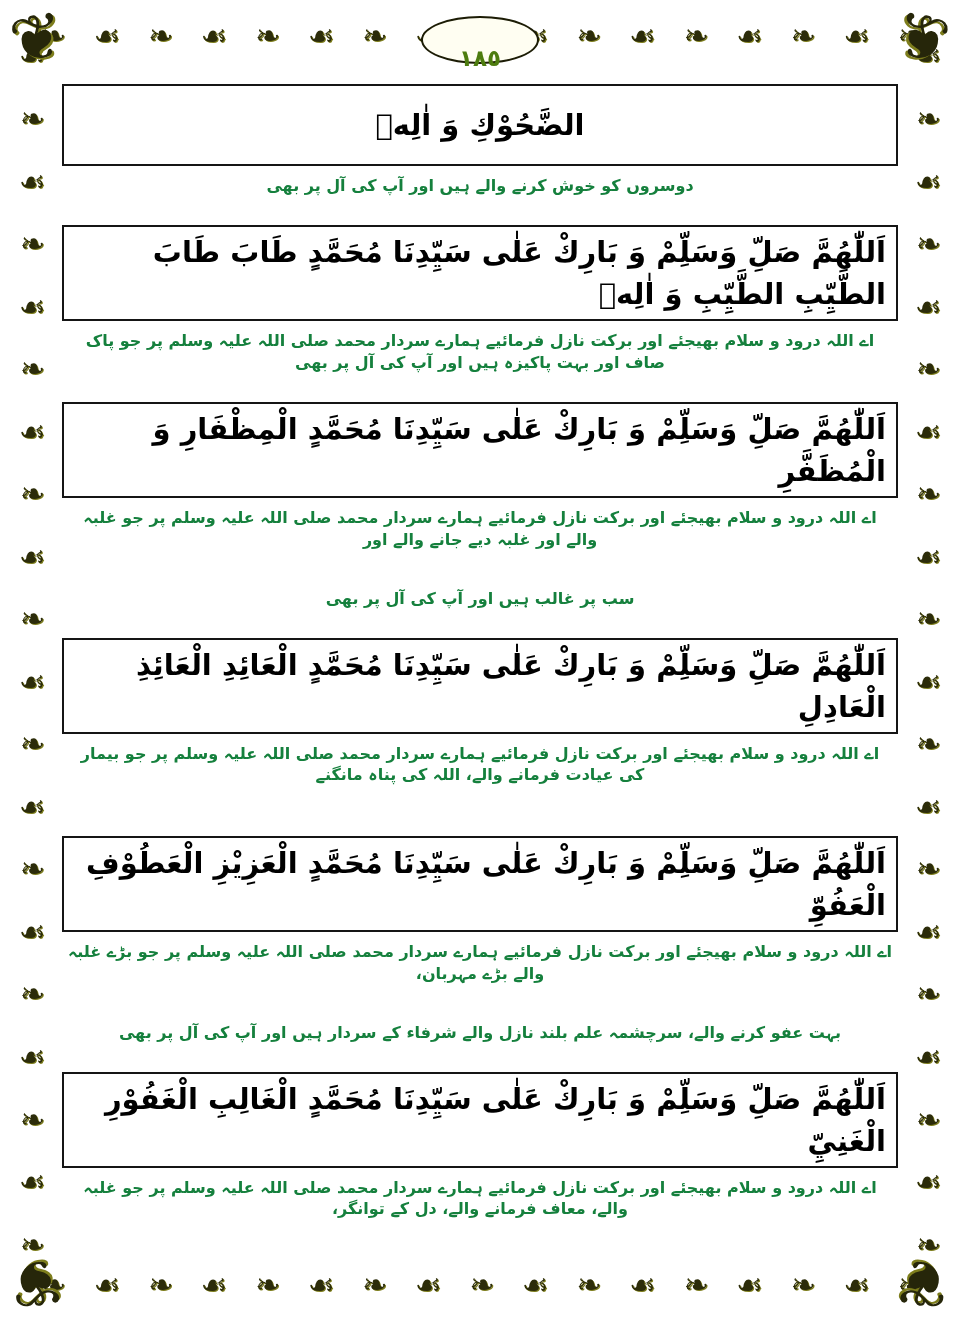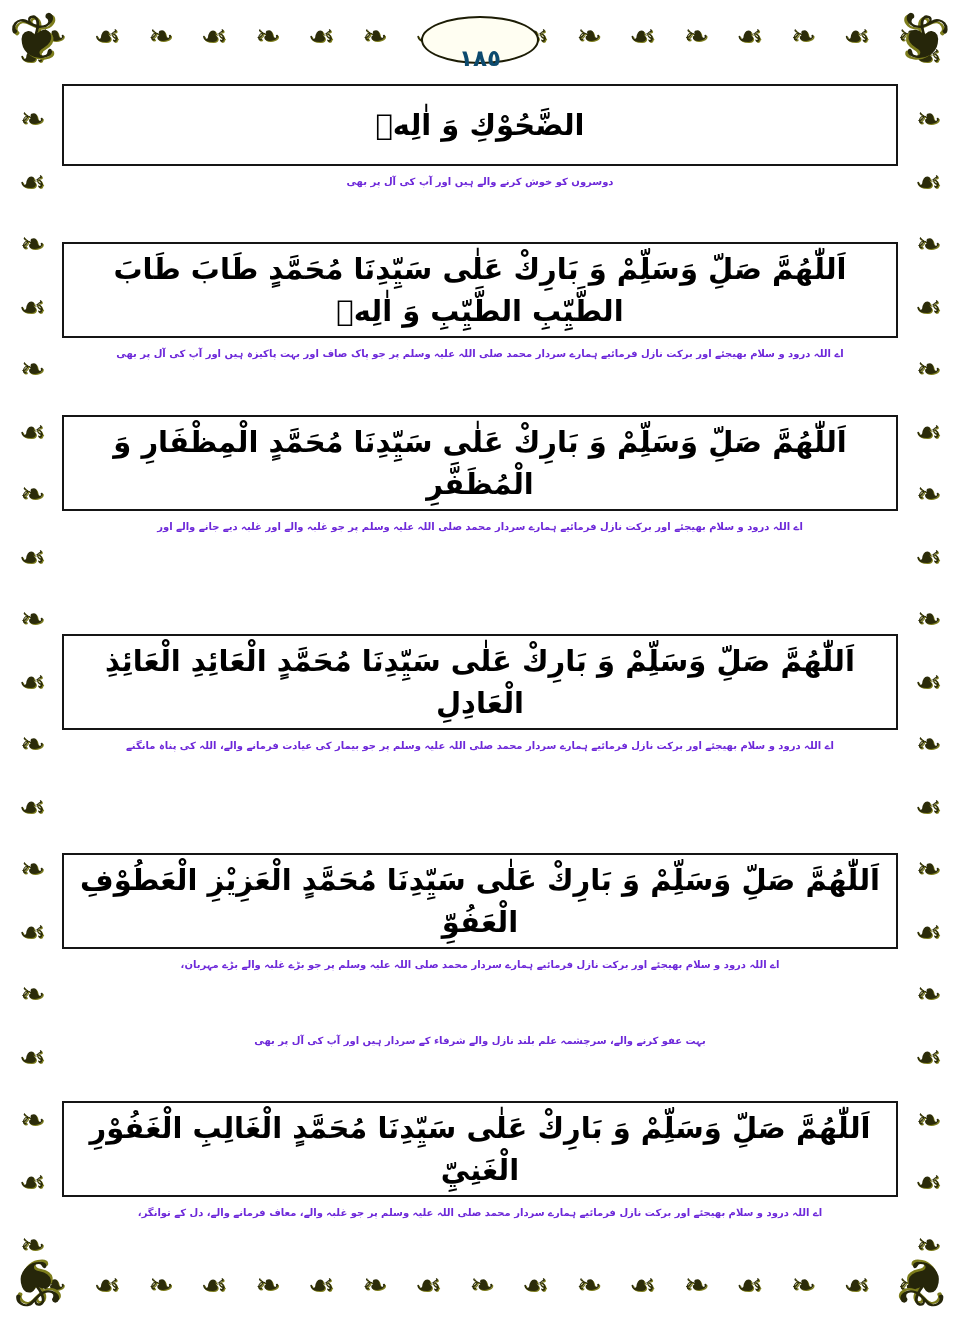--- a/index.html
+++ b/index.html
@@ -54,21 +54,21 @@
     top: 16px; left: 50%;
     transform: translateX(-50%);
     width: 118px; height: 48px;
     background: #fffef2;
     border: 2.5px solid #1c1c05;
     border-radius: 50%;
     display: flex; align-items: center; justify-content: center;
     z-index: 3;
   }
   .page-number {
-    color: #0c4a6e;
+    color: #4d7c0f;
     font-size: 23px;
     font-weight: bold;
     letter-spacing: 2px;
     margin-top: 35px;
   }
 
   
   .content {
     position: absolute;
     top: 84px; bottom: 96px; left: 62px; right: 62px;
@@ -82,30 +82,30 @@
     border: 2px solid #151515;
     background: #ffffff;
     min-height: 82px;
     display: flex;
     align-items: center;
     justify-content: center;
     direction: rtl;
     font-size: 29px;
     font-weight: bold;
     color: #000000;
-    text-align: center;
+    text-align: right;
     padding: 4px 10px;
     line-height: 1.45;
   }
   .urdu-caption {
     direction: rtl;
     text-align: center;
-    font-size: 10px;
+    font-size: 16px;
     font-weight: bold;
-    color: #6d28d9;
+    color: #15803d;
     padding: 9px 4px 7px 4px;
     line-height: 1.35;
   }
 </style>
 </head>
 <body>
 
 <div class="frame-strip frame-top">❧ ☙ ❧ ☙ ❧ ☙ ❧ ☙ ❧ ☙ ❧ ☙ ❧ ☙ ❧ ☙ ❧ ☙ ❧ ☙ ❧ ☙ ❧ ☙ ❧ ☙</div>
 <div class="frame-strip frame-bottom">❧ ☙ ❧ ☙ ❧ ☙ ❧ ☙ ❧ ☙ ❧ ☙ ❧ ☙ ❧ ☙ ❧ ☙ ❧ ☙ ❧ ☙ ❧ ☙ ❧ ☙</div>
 <div class="frame-strip frame-left">❧ ☙ ❧ ☙ ❧ ☙ ❧ ☙ ❧ ☙ ❧ ☙ ❧ ☙ ❧ ☙ ❧ ☙ ❧ ☙ ❧ ☙ ❧ ☙ ❧ ☙ ❧ ☙ ❧ ☙ ❧ ☙</div>
@@ -130,20 +130,21 @@
     <div class="arabic-box">اَللّٰهُمَّ صَلِّ وَسَلِّمْ وَ بَارِكْ عَلٰى سَيِّدِنَا مُحَمَّدٍ طَابَ طَابَ الطَّيِّبِ الطَّيِّبِ وَ اٰلِهٖ</div>
     <div class="urdu-caption">اے اللہ درود و سلام بھیجئے اور برکت نازل فرمائیے ہمارے سردار محمد صلی اللہ علیہ وسلم پر جو پاک صاف اور بہت پاکیزہ ہیں اور آپ کی آل پر بھی</div>
   </div>
 
   <div class="entry">
     <div class="arabic-box">اَللّٰهُمَّ صَلِّ وَسَلِّمْ وَ بَارِكْ عَلٰى سَيِّدِنَا مُحَمَّدٍ الْمِظْفَارِ وَ الْمُظَفَّرِ</div>
     <div class="urdu-caption">اے اللہ درود و سلام بھیجئے اور برکت نازل فرمائیے ہمارے سردار محمد صلی اللہ علیہ وسلم پر جو غلبہ والے اور غلبہ دیے جانے والے اور</div>
   </div>
 
   <div class="entry">
+    <div class="urdu-caption">سب پر غالب ہیں اور آپ کی آل پر بھی</div>
   </div>
 
   <div class="entry">
     <div class="arabic-box">اَللّٰهُمَّ صَلِّ وَسَلِّمْ وَ بَارِكْ عَلٰى سَيِّدِنَا مُحَمَّدٍ الْعَائِدِ الْعَائِذِ الْعَادِلِ</div>
     <div class="urdu-caption">اے اللہ درود و سلام بھیجئے اور برکت نازل فرمائیے ہمارے سردار محمد صلی اللہ علیہ وسلم پر جو بیمار کی عیادت فرمانے والے، اللہ کی پناہ مانگنے</div>
   </div>
 
   <div class="entry">
   </div>
 

